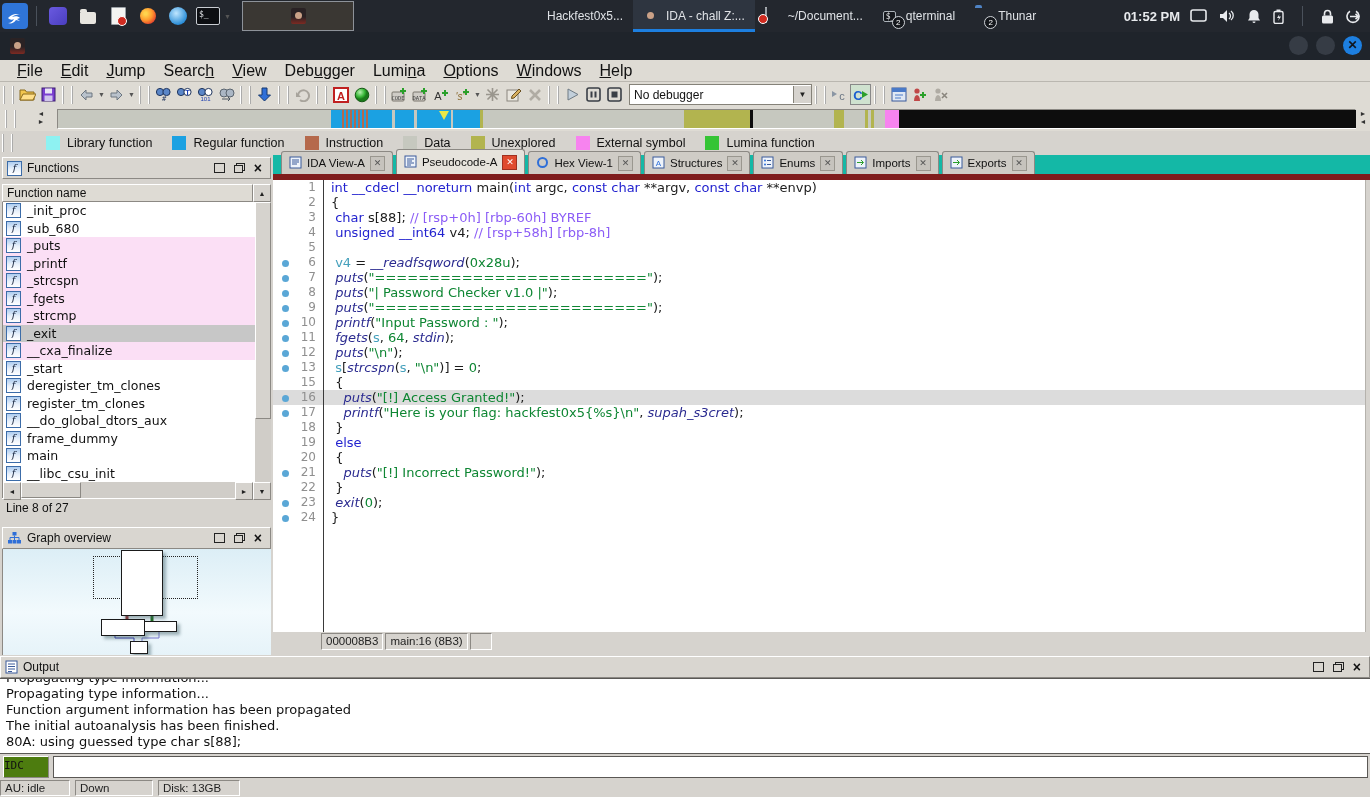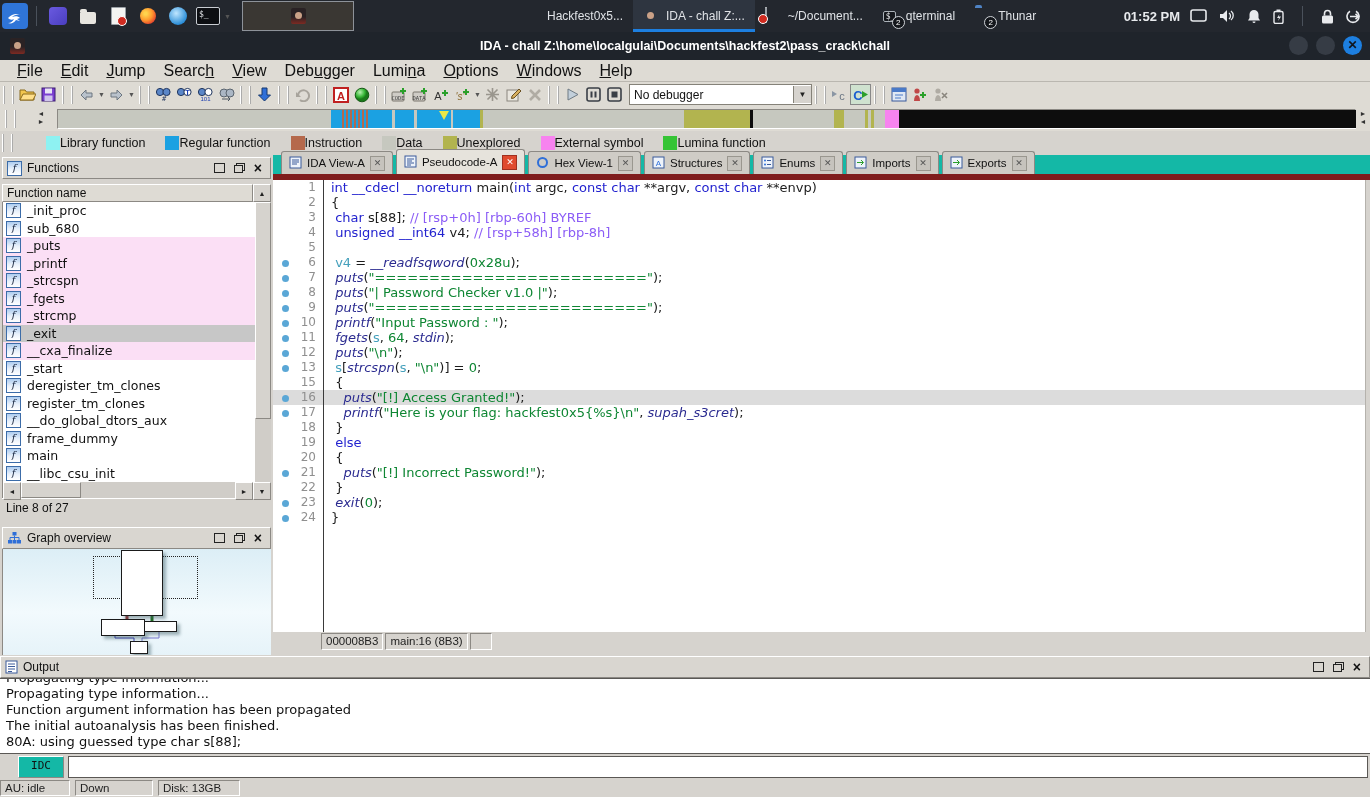--- a/index.html
+++ b/index.html
@@ -57,21 +57,21 @@
   
   #navrow{position:absolute;left:0;top:107px;width:1370px;height:24px;background:#dedbd4;}
   .bandhandle{position:absolute;left:2px;top:3px;}
   .navarrows{position:absolute;width:10px;height:18px;top:3px;font-size:7px;color:#333;line-height:8px;text-align:center;}
   #navband{position:absolute;left:57px;top:2px;width:1299px;height:20px;background:#c6c8bf;border:1px solid #8c8984;border-bottom-color:#fff;border-right-color:#fff;box-sizing:border-box;}
   .seg{position:absolute;top:0;height:18px;}
   #navmarker{position:absolute;top:1px;width:0;height:0;border:5px solid transparent;border-top:9px solid #e8e84a;}
   
   #legendrow{position:absolute;left:0;top:131px;width:1370px;height:24px;background:#d6d3ce;display:flex;align-items:center;}
   #legend{display:flex;align-items:center;gap:20px;margin-left:30px;font-size:12.5px;color:#111;}
-  .leg{display:flex;align-items:center;}
+  .leg{display:flex;align-items:center;gap:7px;}
   .leg .sw{width:14px;height:14px;}
   
   .panel-title{height:22px;background:#d9d6d0;border:1px solid #fff;border-bottom-color:#8c8984;border-right-color:#8c8984;display:flex;align-items:center;padding:0 4px;font-size:12px;color:#111;box-sizing:border-box;}
   .panel-title .ttl{margin-left:5px;flex:1;}
   .pbtns{display:flex;gap:9px;align-items:center;margin-right:4px;}
   .ico-max{width:9px;height:8px;border:1.5px solid #222;}
   .ico-float{position:relative;width:11px;height:10px;}
   .ico-float b{position:absolute;width:7px;height:6px;border:1.2px solid #222;background:#d9d6d0;}
   .ico-float b:first-child{right:0;top:0;}
   .ico-float b:last-child{left:0;bottom:0;}
@@ -117,21 +117,21 @@
   .tk-k{color:#2323cf;} .tk-f{color:#2b2b90;font-style:italic;} .tk-v{color:#45a0bc;} .tk-s{color:#0e8633;} .tk-n{color:#0e8633;} .tk-c{color:#8b5cf6;} .tk-p{color:#1c1c1c;}
   
   #code-status{position:absolute;left:273px;top:632px;width:1097px;height:19px;background:#d6d3ce;display:flex;gap:2px;padding:1px 0 0 48px;box-sizing:border-box;font-size:11.5px;color:#222;}
   .sunken{border:1px solid #8c8984;border-bottom-color:#fff;border-right-color:#fff;background:#d6d3ce;padding:0 4px;height:15px;line-height:15px;}
   
   #output-panel{position:absolute;left:0;top:656px;width:1370px;}
   #out-body{height:74px;background:#fff;border:1px solid #5a5855;border-left:none;border-right:none;overflow:hidden;padding-left:6px;}
   .out-line{font-family:"DejaVu Sans",sans-serif;font-size:13px;color:#111;height:16px;line-height:16px;white-space:pre;}
   .out-line.partial{margin-top:-9px;}
   #idcrow{position:absolute;left:0;top:755px;width:1370px;height:24px;background:#d6d3ce;display:flex;align-items:center;}
-  #idc-btn{width:44px;height:20px;margin-left:18px;background:#14b8a6;border:1px solid #fff;border-bottom-color:#8c8984;border-right-color:#8c8984;font-size:11px;text-align:center;line-height:18px;color:#111;font-family:"DejaVu Sans Mono",monospace;}
+  #idc-btn{width:44px;height:20px;margin-left:3px;background:#4d7c0f;border:1px solid #fff;border-bottom-color:#8c8984;border-right-color:#8c8984;font-size:11px;line-height:18px;color:#111;font-family:"DejaVu Sans Mono",monospace;}
   #idc-input{flex:1;height:18px;margin:0 2px 0 4px;background:#fff;border:1px solid #5a5855;}
   
   #statusrow{position:absolute;left:0;top:779px;width:1370px;height:18px;background:#d6d3ce;display:flex;gap:5px;padding-top:1px;box-sizing:border-box;font-size:11.5px;color:#222;}
   #statusrow .sunken{height:14px;line-height:14px;}
   .cell-au{width:60px;} .cell-down{width:68px;} .cell-disk{width:72px;}
 </style>
 </head>
 <body>
 
 <div class="screen">
@@ -214,21 +214,20 @@
         <svg width="16" height="15" viewBox="0 0 16 15">
             <path d="M10 2.2A6 6 0 1 1 4 2.2" fill="none" stroke="#e8eaed" stroke-width="1.6"></path>
             <path d="M4 7.5h8M9.5 4.8 12.5 7.5 9.5 10.2" stroke="#e8eaed" stroke-width="1.6" fill="none"></path>
           </svg>
       </div>
     </div>
   </div>
 
   <div id="ida-titlebar">
     <span class="i-ida" style="margin-left:10px;z-index:2"></span>
-    <span id="ida-title">IDA - chall Z:\home\localgulai\Documents\hackfest2\pass_crack\chall</span>
     <div class="winctl">
       <span class="circ"></span>
       <span class="circ"></span>
       <span class="circ close">✕</span>
     </div>
   </div>
 
   <div id="menubar">
       <span class="menu-item"><u>F</u>ile</span>
       <span class="menu-item"><u>E</u>dit</span>

